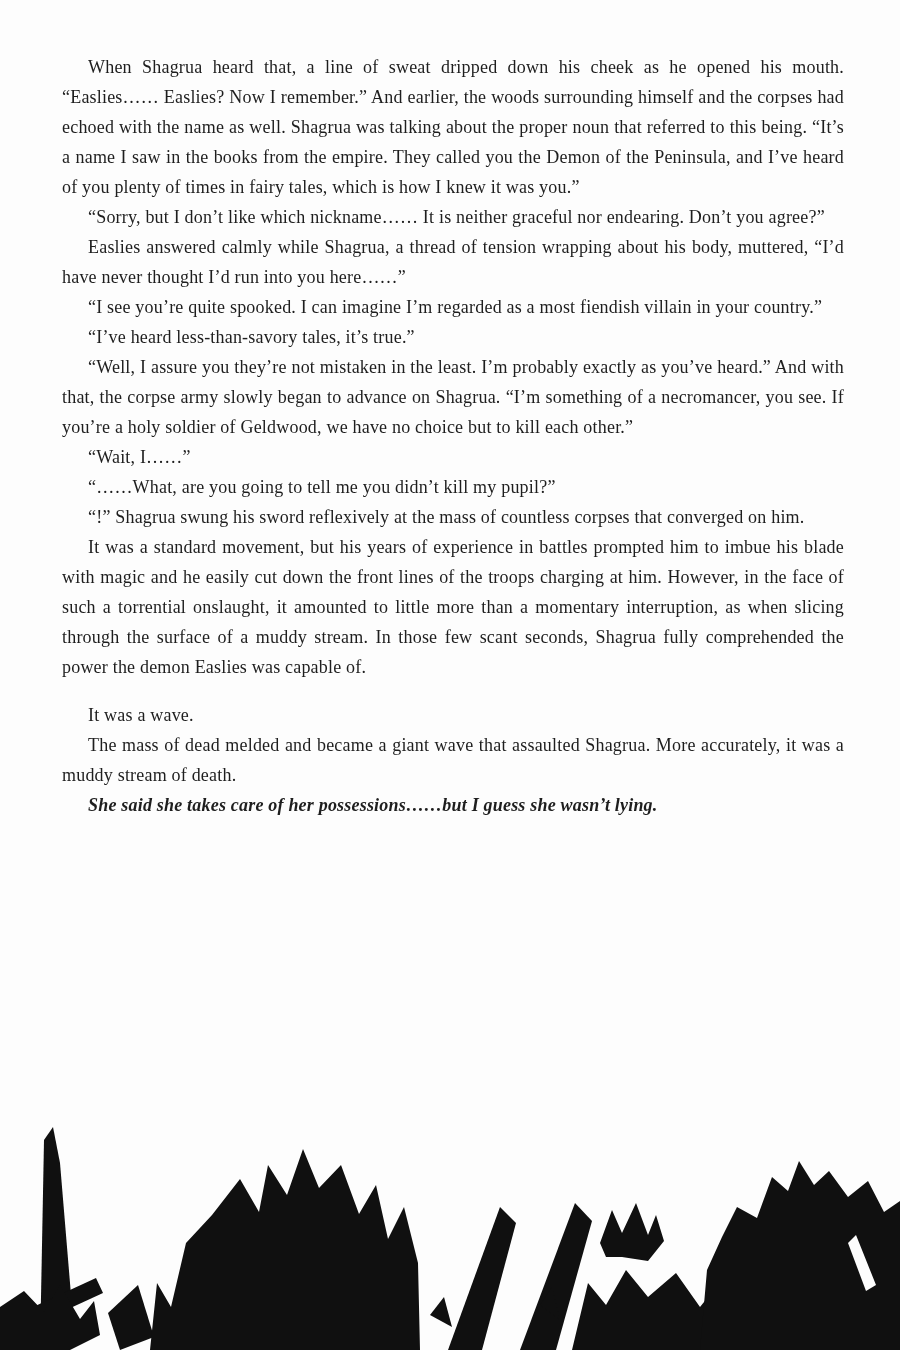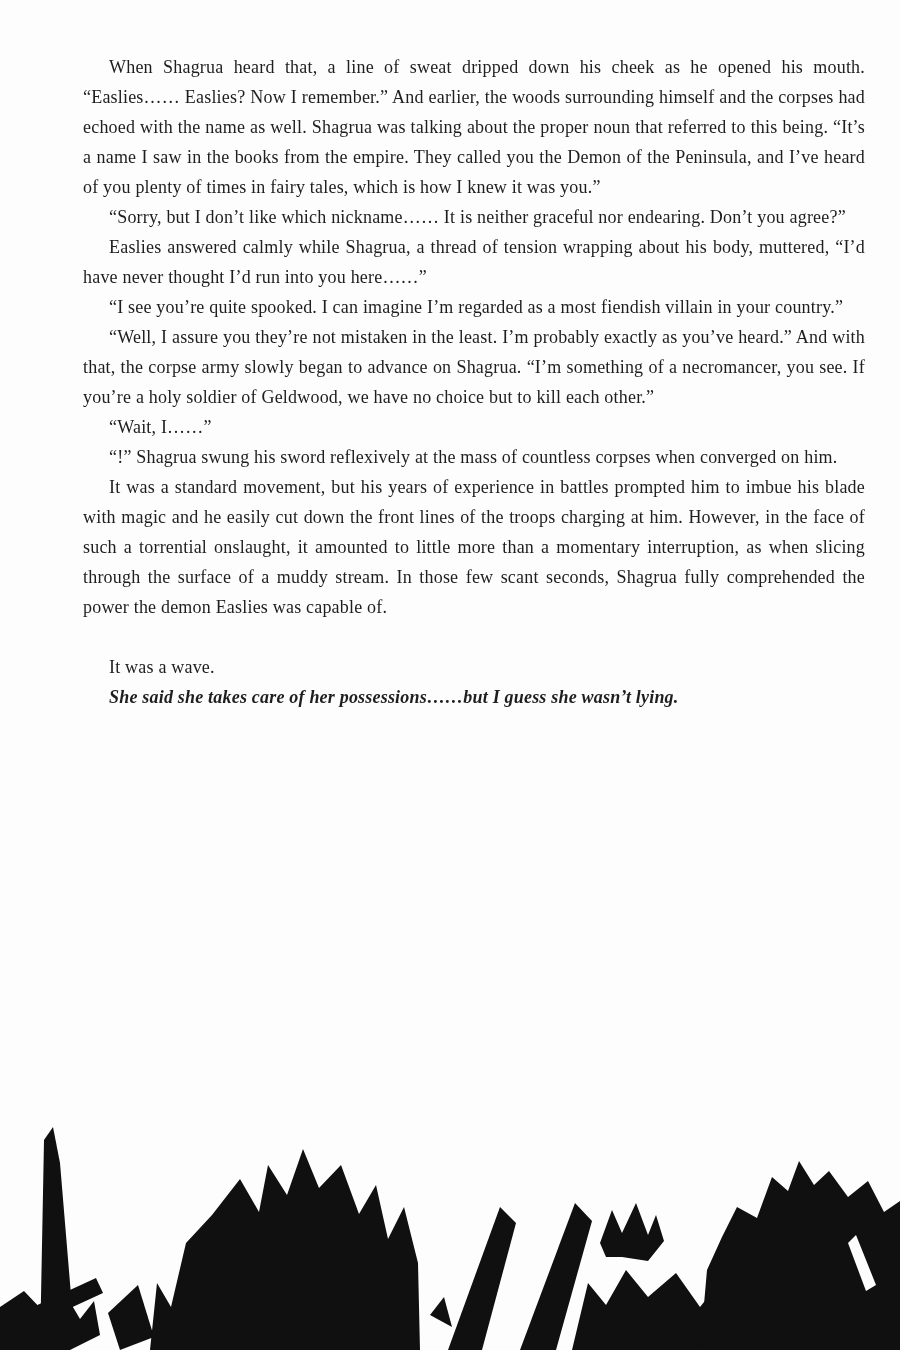--- a/index.html
+++ b/index.html
@@ -6,57 +6,60 @@
   body {
     width: 900px;
     height: 1350px;
     position: relative;
     background: #fdfdfd;
     overflow: hidden;
     font-family: "Liberation Serif", serif;
   }
   .text-block {
     position: absolute;
-    left: 83px;
+    left: 62px;
     top: 52px;
     width: 782px;
     font-size: 18px;
     line-height: 30px;
     letter-spacing: 0.2px;
     color: #1e1e1e;
     text-align: justify;
   }
   .para {
     margin: 0;
     text-indent: 26px;
   }
-  .para.space-before { margin-top: 30px; }
+  .para.space-before { margin-top: 18px; }
   .para.italic { font-style: italic; font-weight: bold; }
   .illustration {
     position: absolute;
     left: 0;
     bottom: 0;
     width: 900px;
     height: 235px;
     display: block;
   }
 </style>
 </head>
 <body style="background: rgb(253, 253, 253);">
 
 <main class="text-block" style="color: rgb(30, 30, 30);">
     <p class="para">When Shagrua heard that, a line of sweat dripped down his cheek as he opened his mouth. “Easlies…… Easlies? Now I remember.” And earlier, the woods surrounding himself and the corpses had echoed with the name as well. Shagrua was talking about the proper noun that referred to this being. “It’s a name I saw in the books from the empire. They called you the Demon of the Peninsula, and I’ve heard of you plenty of times in fairy tales, which is how I knew it was you.”</p>
     <p class="para">“Sorry, but I don’t like which nickname…… It is neither graceful nor endearing. Don’t you agree?”</p>
     <p class="para">Easlies answered calmly while Shagrua, a thread of tension wrapping about his body, muttered, “I’d have never thought I’d run into you here……”</p>
     <p class="para">“I see you’re quite spooked. I can imagine I’m regarded as a most fiendish villain in your country.”</p>
+    <p class="para">“I’ve heard less-than-savory tales, it’s true.”</p>
     <p class="para">“Well, I assure you they’re not mistaken in the least. I’m probably exactly as you’ve heard.” And with that, the corpse army slowly began to advance on Shagrua. “I’m something of a necromancer, you see. If you’re a holy soldier of Geldwood, we have no choice but to kill each other.”</p>
     <p class="para">“Wait, I……”</p>
-    <p class="para">“!” Shagrua swung his sword reflexively at the mass of countless corpses when converged on him.</p>
+    <p class="para">“……What, are you going to tell me you didn’t kill my pupil?”</p>
+    <p class="para">“!” Shagrua swung his sword reflexively at the mass of countless corpses that converged on him.</p>
     <p class="para">It was a standard movement, but his years of experience in battles prompted him to imbue his blade with magic and he easily cut down the front lines of the troops charging at him. However, in the face of such a torrential onslaught, it amounted to little more than a momentary interruption, as when slicing through the surface of a muddy stream. In those few scant seconds, Shagrua fully comprehended the power the demon Easlies was capable of.</p>
     <p class="para space-before">It was a wave.</p>
+    <p class="para">The mass of dead melded and became a giant wave that assaulted Shagrua. More accurately, it was a muddy stream of death.</p>
     <p class="para italic">She said she takes care of her possessions……but I guess she wasn’t lying.</p>
   </main>
 
 <svg class="illustration" viewBox="0 0 900 235" preserveAspectRatio="none" xmlns="http://www.w3.org/2000/svg" fill="#101010">
 
   <polygon points="40,235 44,25 53,12 60,48 71,180 62,235"></polygon>
 
   <polygon points="20,198 96,163 103,178 27,213"></polygon>
 
   <polygon points="0,192 24,176 44,197 60,170 80,204 94,186 100,220 70,235 0,235"></polygon>

